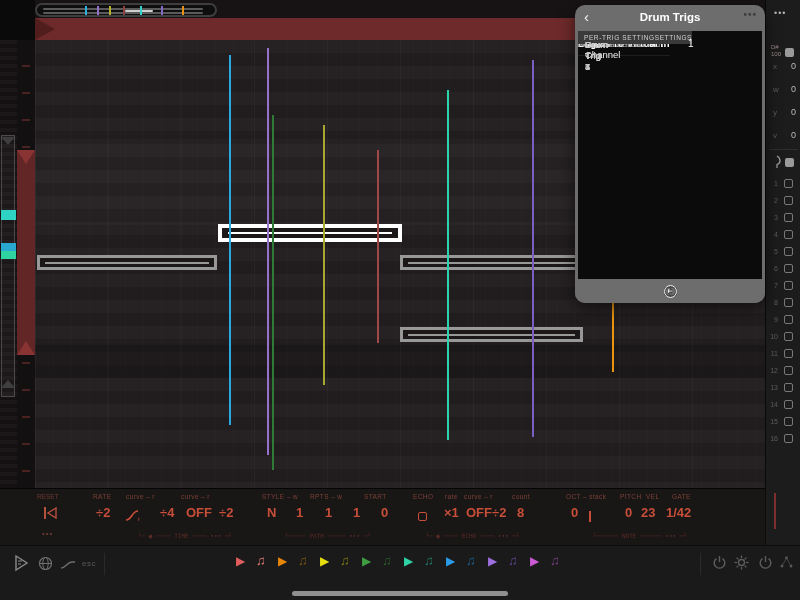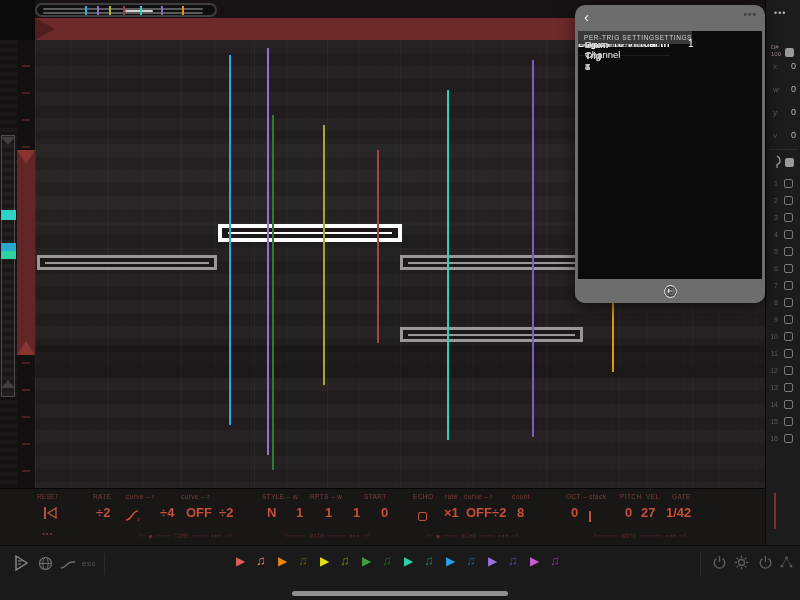--- a/index.html
+++ b/index.html
@@ -150,20 +150,21 @@
     <div class="vs-tri-up"></div>
   </div>
 
   <div class="roll"></div>
   <div class="band-light"></div>
   <div class="band-dark"></div>
 
   <div class="popup">
     <div class="popup-header">
       <span class="popup-back">‹</span>
+      <span class="popup-title">Drum Trigs</span>
       <span class="popup-menu">•••</span>
     </div>
     <div class="popup-body">
       <span class="sec-header">MIDI DESTINATION</span>
       <div id="dest-options" style="position:static">
           <div class="dest-option">FMRubato MIDI Out</div>
           <div class="dest-option selected">Logic Pro Virtual In</div>
           <div class="dest-option">Network Session 1</div>
         </div>
       <span class="sec-header">MIDI DESTINATION SETTINGS</span>
@@ -355,21 +356,21 @@
     <span class="c-lbl" style="left:672px">GATE</span>
     <span class="c-val" style="left:571px">0</span>
     <span class="stack-bars">
         <i></i>
         <i></i>
         <i></i>
         <i></i>
         <i></i>
       </span>
     <span class="c-val" style="left:625px">0</span>
-    <span class="c-val" style="left:641px">27</span>
+    <span class="c-val" style="left:641px">23</span>
     <span class="c-val" style="left:666px">1/42</span>
     <span class="c-footer" style="left:560px;width:160px">└────── NOTE ────── ••• ─┘</span>
   </div>
 
   <div class="transport">
     <svg style="left:12px;top:8px" width="18" height="18" viewBox="0 0 18 18">
       <polygon points="4,2 15,9 4,16" fill="none" stroke="#8a8a8a" stroke-width="1.4"></polygon>
       <line x1="6" y1="7" x2="10" y2="7" stroke="#8a8a8a" stroke-width="1"></line>
       <line x1="6" y1="10" x2="9" y2="10" stroke="#8a8a8a" stroke-width="1"></line>
     </svg>

